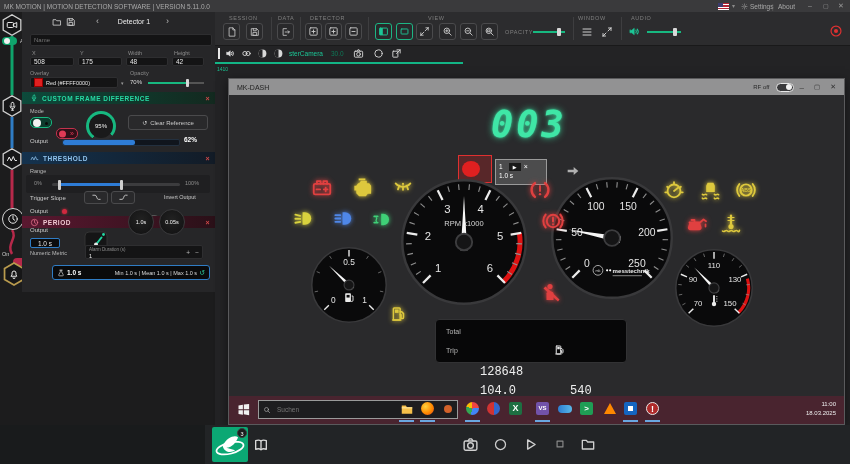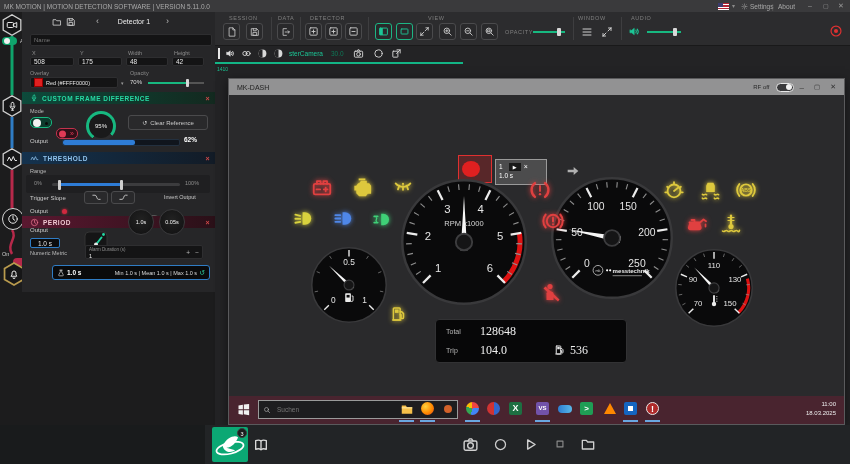--- a/index.html
+++ b/index.html
@@ -22,21 +22,21 @@
           font-size:6.5px;display:flex;align-items:center;padding:0 3px;box-sizing:border-box;}
   .sechdr{height:12px;display:flex;align-items:center;font-size:6.5px;font-weight:bold;letter-spacing:.5px;}
   .sechdr .x{margin-left:auto;margin-right:5px;color:#d04848;font-size:7px;cursor:default;}
   .toggle{border-radius:5px;position:relative;box-sizing:border-box;}
   .knobc{border-radius:50%;background:#f2f2f2;position:absolute;top:50%;transform:translateY(-50%);}
   .hex{clip-path:polygon(50% 0,93% 25%,93% 75%,50% 100%,7% 75%,7% 25%);}
   .node{display:flex;align-items:center;justify-content:center;}
   .warn{filter:drop-shadow(0 0 2.5px currentColor);}
   .seg{font-family:"DejaVu Sans Mono",monospace;font-weight:bold;color:#3fe6a6;
        text-shadow:0 0 7px rgba(63,230,166,.8),0 0 2px rgba(63,230,166,.9);}
-  .mono{font-family:Liberation Serif, serif;}
+  .mono{font-family:Liberation Mono, monospace;margin-top:41px;}
   input{outline:none;}
   .tbic{display:flex;align-items:center;justify-content:center;}
 </style>
 </head>
 <body>
 
 <div id="root">
 
   <div id="titlebar" class="abs row">
     <span class="abs" style="left:4px;top:3px;">MK MOTION | MOTION DETECTION SOFTWARE | VERSION 5.11.0.0</span>
@@ -507,20 +507,21 @@
         <div class="toggle" style="width:18px;height:9px;background:#3a3a3c;border:1px solid #e8e8e8;margin:0 6px;position:relative;">
             <span class="knobc" style="right:1px;width:6px;height:6px;"></span>
           </div>
         <span style="font-size:8px;color:#333;margin-right:10px;">–</span>
         <span style="font-size:6.5px;color:#333;margin-right:10px;">▢</span>
         <span style="font-size:7px;color:#333;margin-right:8px;">✕</span>
       </div>
 
       <div class="abs" style="left:0;top:16px;width:615px;height:329px;background:#2a2a2c;overflow:hidden;">
 
+        <div class="abs seg" style="left:262px;top:8px;width:90px;font-size:37px;letter-spacing:3px;font-style:italic;">003</div>
 
         <div class="abs" style="left:229px;top:60px;width:34px;height:28px;background:rgba(255,30,30,.22);border:1.5px solid #e03030;box-sizing:border-box;">
           <div class="abs" style="left:3px;top:5px;width:18px;height:16px;border-radius:50%;background:#e02020;"></div>
         </div>
         <div class="abs" style="left:266px;top:64px;width:52px;height:26px;background:rgba(165,165,165,.28);border:1px solid #9a9a9a;box-sizing:border-box;padding:1px 3px;">
           <div class="row" style="height:11px;">
             <span style="font-size:6.5px;color:#fff;">1</span>
             <span style="margin-left:6px;width:12px;height:8px;background:#1a1a1a;color:#fff;font-size:5px;text-align:center;line-height:8px;">▶</span>
             <span style="margin-left:3px;font-size:7px;color:#fff;">×</span>
           </div>
@@ -784,21 +785,21 @@
           <span class="abs mono" style="left:44px;top:4px;font-size:12px;color:#efefef;">128648</span>
           <span class="abs" style="left:10px;top:27px;font-size:7px;color:#b5b5b5;">Trip</span>
           <span class="abs mono" style="left:44px;top:23px;font-size:12px;color:#efefef;">104.0</span>
           <span class="abs ic" style="left:118px;top:24px;width:12px;height:12px;color:#e8e8e8;">
               <svg viewBox="0 0 24 24" fill="none" stroke="currentColor" stroke-width="2" stroke-linecap="round" stroke-linejoin="round">
                 <rect x="4.5" y="4" width="9" height="16" rx="1"></rect>
                 <rect x="6.5" y="6" width="5" height="4.5" fill="currentColor" stroke="none"></rect>
                 <path d="M3.5 20h11M13.5 9h2.2l2.3 2.5v5a1.6 1.6 0 0 1-3.2 0v-3.5h-1.3"></path>
               </svg>
             </span>
-          <span class="abs mono" style="left:134px;top:23px;font-size:12px;color:#efefef;">536</span>
+          <span class="abs mono" style="left:134px;top:23px;font-size:12px;color:#efefef;">540</span>
         </div>
 
         <div class="abs" style="left:0;top:301px;width:615px;height:28px;background:#49242f;">
           <span class="abs ic" style="left:7px;top:6px;width:15px;height:15px;color:#f0f0f0;">
               <svg viewBox="0 0 24 24" fill="currentColor">
                 <path d="M4 5.5L11 4.3v7.2H4zM12.5 4.1L21 3v8.5h-8.5zM4 13h7v7.2L4 19zM12.5 13H21v8l-8.5-1.3z"></path>
               </svg>
             </span>
           <div class="abs row" style="left:29px;top:4px;width:200px;height:19px;background:#1d1d1f;border:1px solid #9a9a9a;box-sizing:border-box;">
             <span class="ic" style="width:8px;height:8px;margin:0 4px;color:#aaa;">

